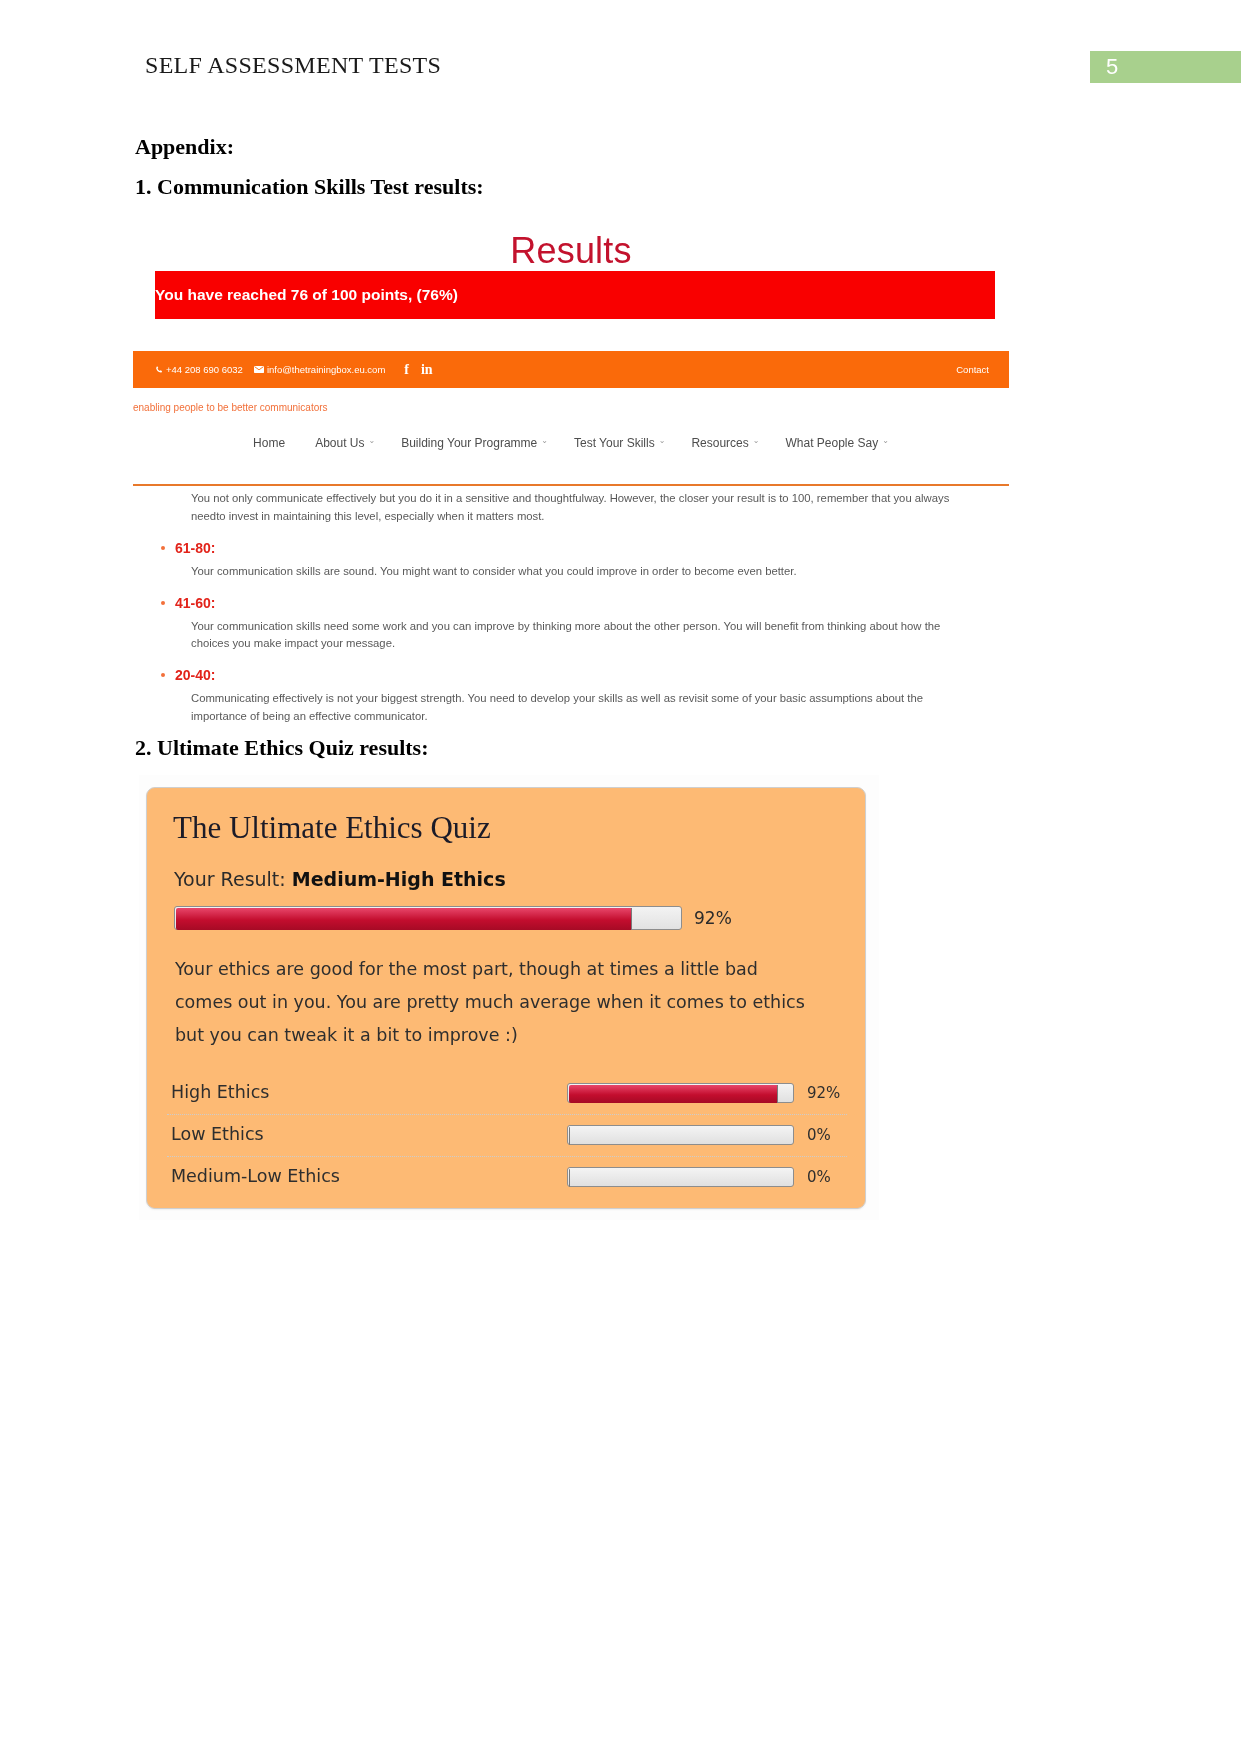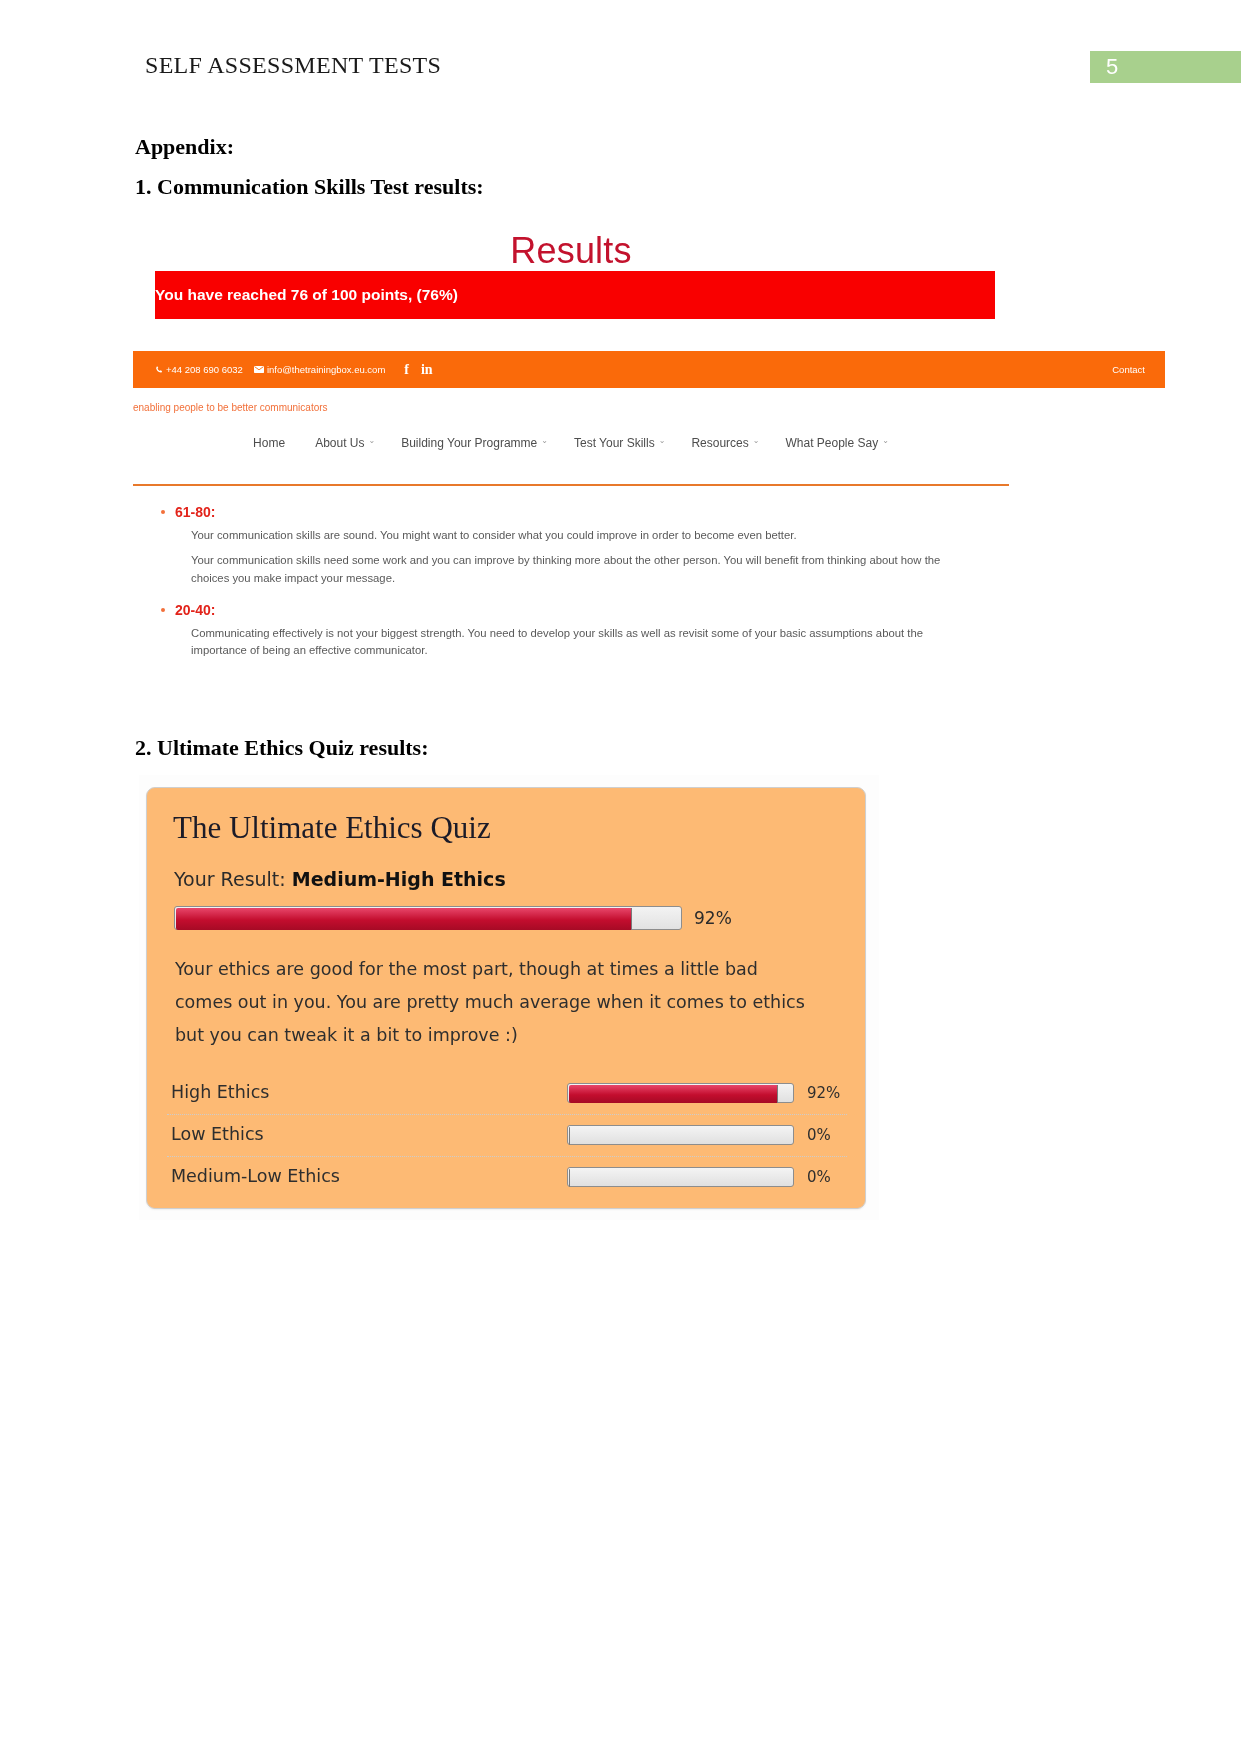--- a/index.html
+++ b/index.html
@@ -48,21 +48,21 @@
     background:#f90000;
   }
   #red-banner span{
     display:block;line-height:48px;
     font-family:"Liberation Sans", sans-serif;font-weight:bold;
     font-size:15.5px;color:#ffffff;
   }
 
   
   #site-topbar{
-    position:absolute;left:0;top:133px;width:1032px;height:37px;
+    position:absolute;left:0;top:133px;width:876px;height:37px;
     background:#fa6a0a;
   }
   .topbar-left{
     position:absolute;left:22px;top:0;height:37px;display:flex;align-items:center;gap:11px;
     font-family:"Liberation Sans", sans-serif;font-size:9.5px;color:#ffffff;
   }
   .topbar-left .tb-item{display:flex;align-items:center;gap:3px;white-space:nowrap;}
   .topbar-left svg{display:block;}
   .social{display:flex;align-items:center;gap:12px;margin-left:8px;}
   .social .glyph{
@@ -251,27 +251,32 @@
         <span class="caret">⌄</span>
       </div>
       <div class="nav-item">
         <span>What People Say</span>
         <span class="caret">⌄</span>
       </div>
     </div>
   </div>
 
   <div id="shot1-body">
+    <p class="s1-para">You not only communicate effectively but you do it in a sensitive and thoughtfulway. However, the closer your result is to 100, remember that you always needto invest in maintaining this level, especially when it matters most.</p>
 
     <div class="s1-bullet">
       <span class="dot"></span>
       <span>61-80:</span>
     </div>
     <p class="s1-sub">Your communication skills are sound. You might want to consider what you could improve in order to become even better.</p>
 
+    <div class="s1-bullet">
+      <span class="dot"></span>
+      <span>41-60:</span>
+    </div>
     <p class="s1-sub">Your communication skills need some work and you can improve by thinking more about the other person. You will benefit from thinking about how the choices you make impact your message.</p>
 
     <div class="s1-bullet">
       <span class="dot"></span>
       <span>20-40:</span>
     </div>
     <p class="s1-sub">Communicating effectively is not your biggest strength. You need to develop your skills as well as revisit some of your basic assumptions about the importance of being an effective communicator.</p>
   </div>
 </div>
 

